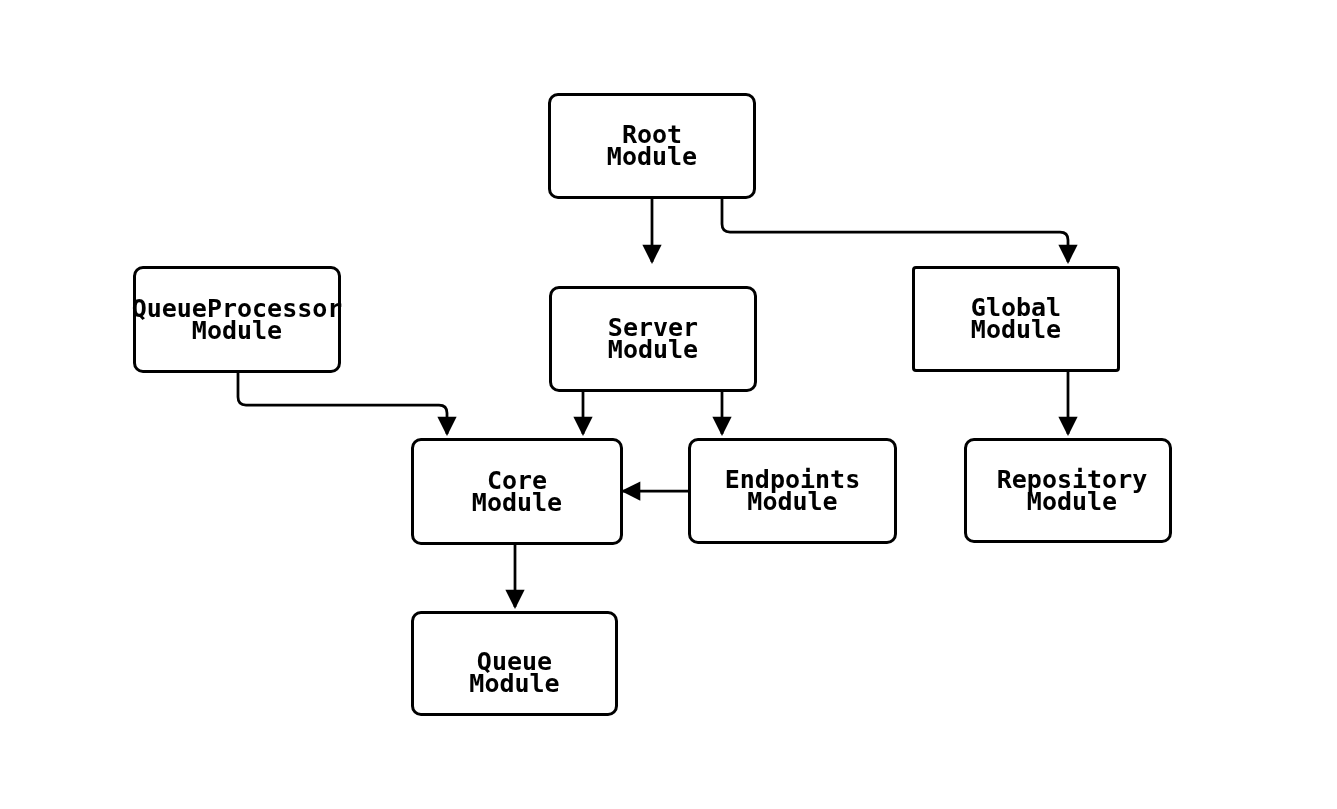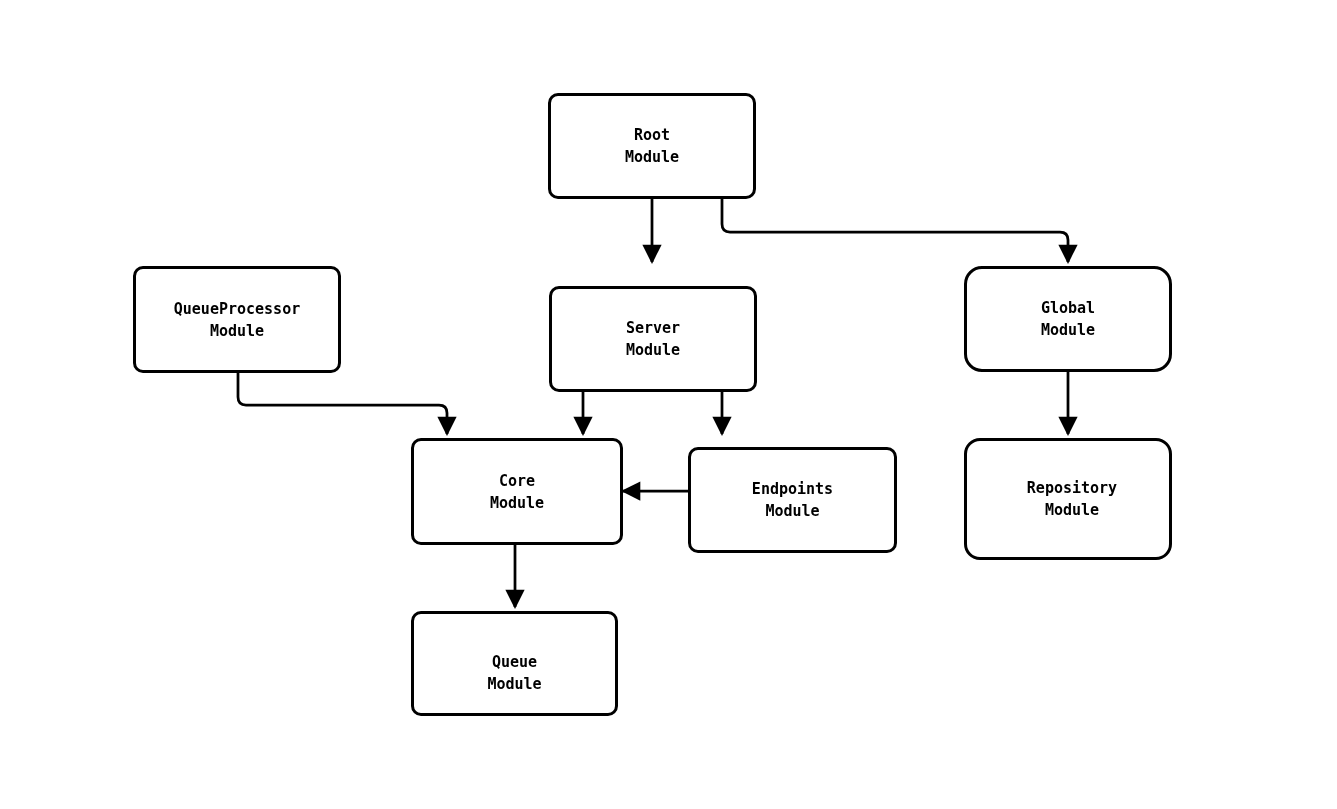--- a/index.html
+++ b/index.html
@@ -27,21 +27,21 @@
     box-sizing: border-box;
     background: #ffffff;
     border: 3px solid #000000;
     border-radius: 10px;
     display: flex;
     align-items: center;
     justify-content: center;
   }
   .node-label {
     font-weight: bold;
-    font-size: 15px;
+    font-size: 25px;
     line-height: 22px;
     color: #000000;
     text-align: center;
     white-space: pre-line;
   }
   .edge-path {
     fill: none;
     stroke-linecap: butt;
   }
 </style>
@@ -72,33 +72,33 @@
 Module</div>
       </div>
       <div class="node" style="left: 133px; top: 266px; width: 208px; height: 107px; background: rgb(255, 255, 255); border-color: rgb(0, 0, 0); border-width: 3px; border-radius: 10px;">
         <div class="node-label" style="color: rgb(0, 0, 0);">QueueProcessor
 Module</div>
       </div>
       <div class="node" style="left: 549px; top: 266px; width: 208px; height: 106px; background: rgb(255, 255, 255); border-color: rgb(0, 0, 0); border-width: 3px; border-radius: 10px; margin-top: 20px;">
         <div class="node-label" style="color: rgb(0, 0, 0);">Server
 Module</div>
       </div>
-      <div class="node" style="left: 964px; top: 266px; width: 208px; height: 106px; background: rgb(255, 255, 255); border-color: rgb(0, 0, 0); border-width: 3px; border-radius: 18px;">
+      <div class="node" style="left: 912px; top: 266px; width: 208px; height: 106px; background: rgb(255, 255, 255); border-color: rgb(0, 0, 0); border-width: 3px; border-radius: 4px;">
         <div class="node-label" style="color: rgb(0, 0, 0);">Global
 Module</div>
       </div>
       <div class="node" style="left: 411px; top: 438px; width: 212px; height: 107px; background: rgb(255, 255, 255); border-color: rgb(0, 0, 0); border-width: 3px; border-radius: 10px;">
         <div class="node-label" style="color: rgb(0, 0, 0);">Core
 Module</div>
       </div>
-      <div class="node" style="left: 688px; top: 447px; width: 209px; height: 106px; background: rgb(255, 255, 255); border-color: rgb(0, 0, 0); border-width: 3px; border-radius: 10px;">
+      <div class="node" style="left: 688px; top: 438px; width: 209px; height: 106px; background: rgb(255, 255, 255); border-color: rgb(0, 0, 0); border-width: 3px; border-radius: 10px;">
         <div class="node-label" style="color: rgb(0, 0, 0);">Endpoints
 Module</div>
       </div>
-      <div class="node" style="left: 964px; top: 438px; width: 208px; height: 122px; background: rgb(255, 255, 255); border-color: rgb(0, 0, 0); border-width: 3px; border-radius: 16px; padding-left: 8px;">
+      <div class="node" style="left: 964px; top: 438px; width: 208px; height: 105px; background: rgb(255, 255, 255); border-color: rgb(0, 0, 0); border-width: 3px; border-radius: 10px; padding-left: 8px;">
         <div class="node-label" style="color: rgb(0, 0, 0);">Repository
 Module</div>
       </div>
       <div class="node" style="left: 411px; top: 611px; width: 207px; height: 105px; background: rgb(255, 255, 255); border-color: rgb(0, 0, 0); border-width: 3px; border-radius: 10px;">
         <div class="node-label" style="color: rgb(0, 0, 0); margin-top: 18px;">Queue
 Module</div>
       </div>
     </div>
 </div>
 

